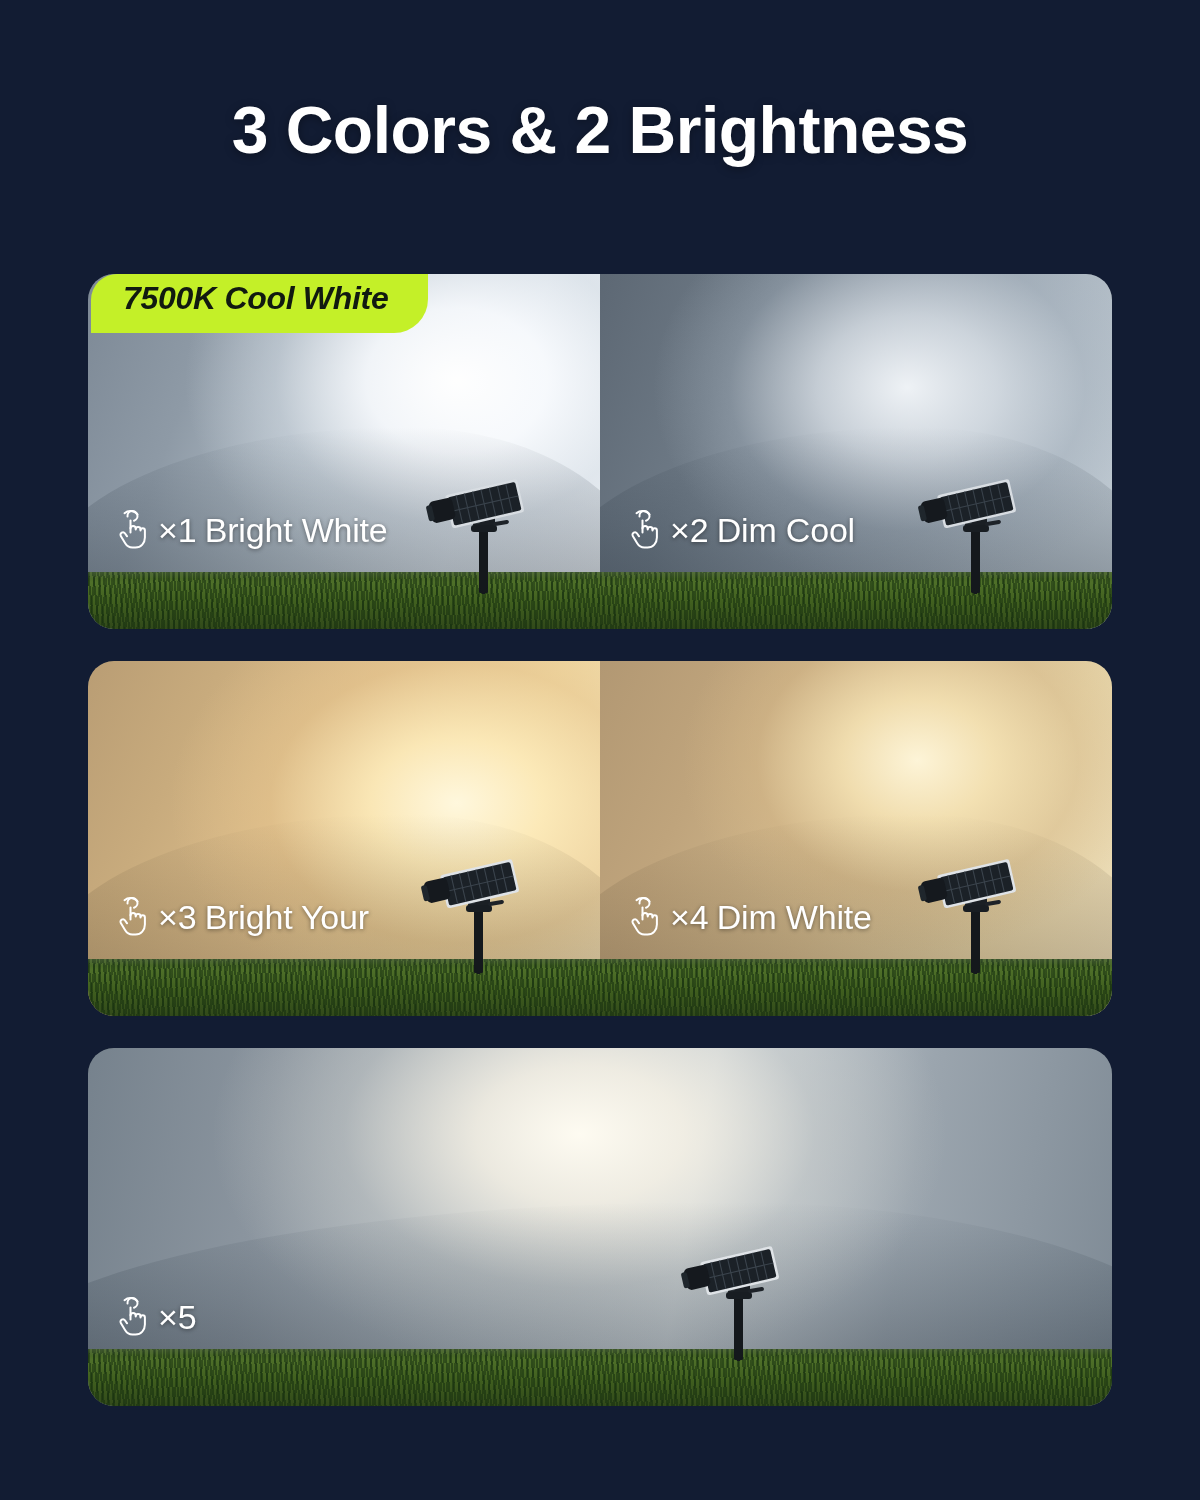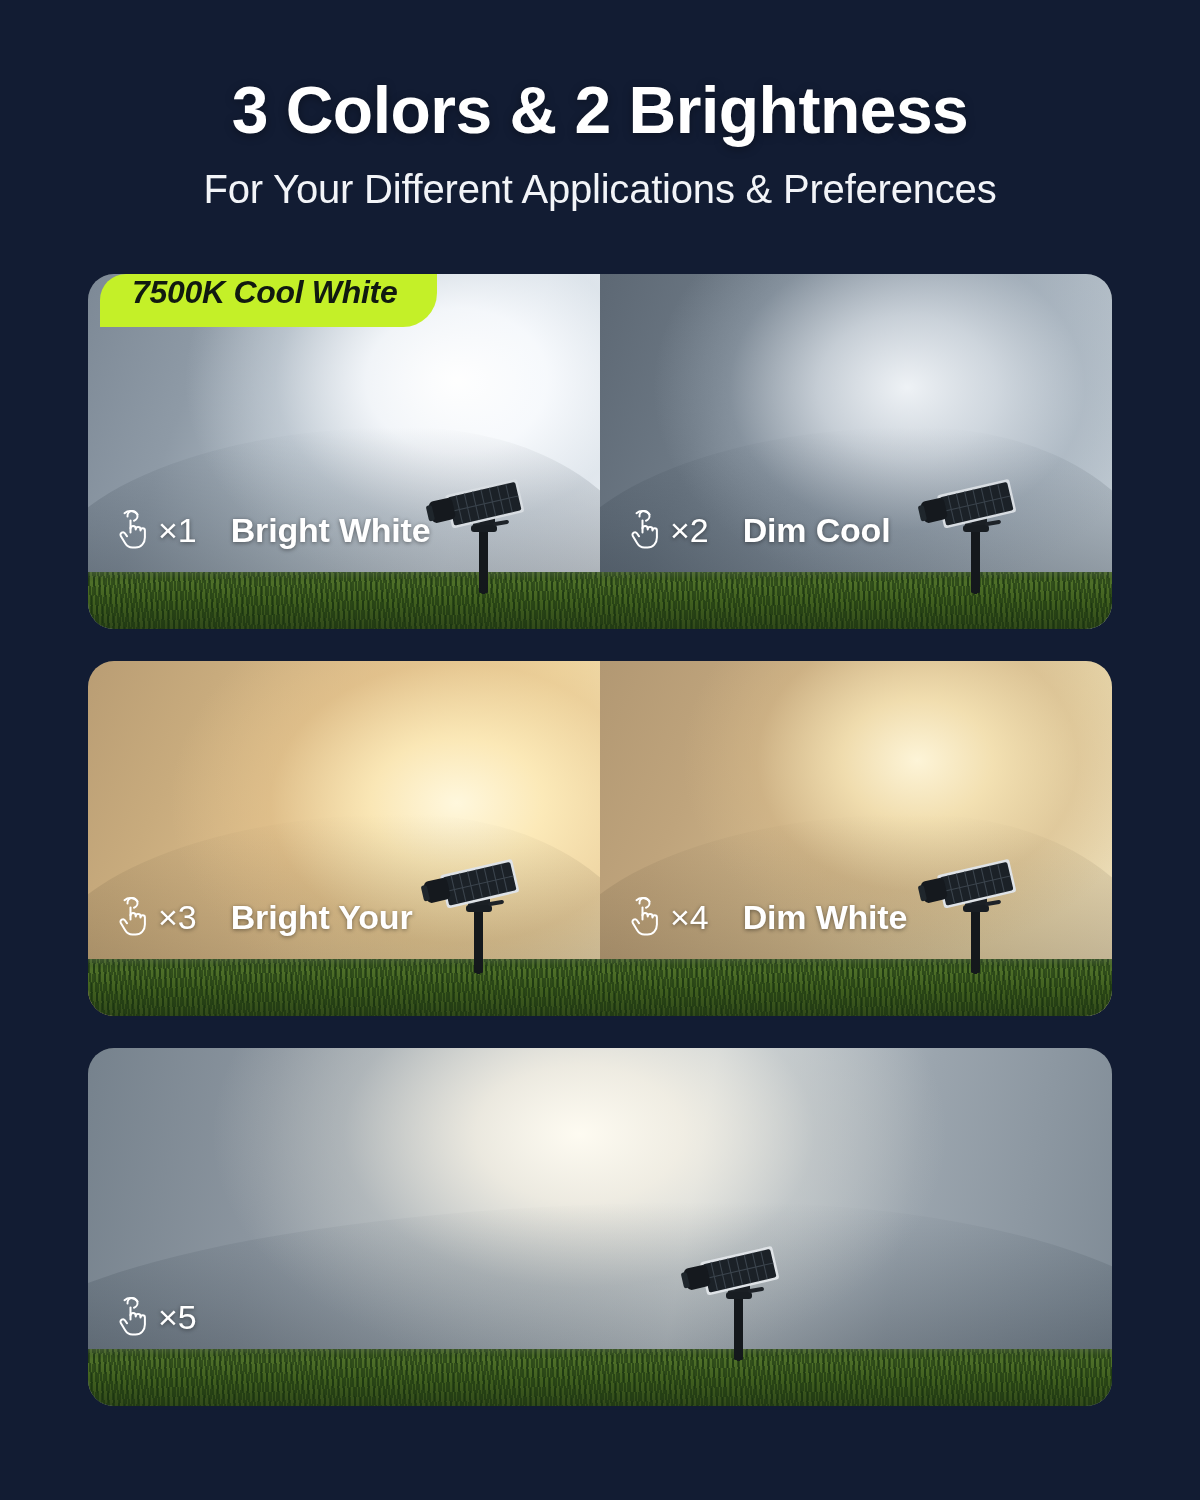--- a/index.html
+++ b/index.html
@@ -11,21 +11,21 @@
     overflow:hidden;
   }
 
   .page {
     position:relative;
     width:1200px; height:1500px;
     background:#121c33;
   }
 
   
-  .header { width:100%; text-align:center; padding-top:76px; }
+  .header { width:100%; text-align:center; padding-top:96px; }
 
   .title {
     color:#ffffff;
     font-size:66px;
     font-weight:bold;
     letter-spacing:-0.5px;
     line-height:1.05;
     text-shadow:0 2px 10px rgba(0,0,0,.35);
   }
 
@@ -123,29 +123,29 @@
       linear-gradient(180deg, #3f5c22 0%, #4f7029 18%, #41601f 52%, #31491a 100%);
   }
   .grass::before {
     content:""; position:absolute; left:0; right:0; top:0; height:7px;
     background:linear-gradient(180deg, rgba(255,255,255,.10), rgba(255,255,255,0));
   }
 
   
   .badge {
     position:absolute;
-    left:12px; top:0;
+    left:3px; top:0;
     z-index:6;
     background:#c4f028;
     color:#111a10;
     font-size:32px;
     font-style:italic;
     font-weight:bold;
     letter-spacing:-0.3px;
-    padding:0 40px 16px 32px;
+    padding:6px 40px 16px 32px;
     border-top-left-radius:26px;
     border-bottom-right-radius:34px;
     white-space:nowrap;
   }
 
   
   .caption {
     position:absolute;
     left:26px;
     bottom:78px;
@@ -153,34 +153,33 @@
     display:flex;
     align-items:center;
     gap:6px;
     color:#ffffff;
     text-shadow:0 1px 4px rgba(0,0,0,.45);
   }
   .caption.low { bottom:68px; }
 
   .tap-icon { width:38px; height:42px; flex:0 0 auto; display:block; }
   .tap-count { font-size:34px; font-weight:400; letter-spacing:0px; }
-  .tap-label { font-size:34px; font-weight:700; margin-left:28px; letter-spacing:-0.2px; }
+  .tap-label { font-size:34px; font-weight:400; margin-left:2px; letter-spacing:-0.2px; }
 
   
   .lamp { position:absolute; z-index:4; }
   .lamp svg { display:block; }
 </style>
 </head>
 <body>
 
 <div class="page">
 
   <div class="header">
     <div class="title">3 Colors &amp; 2 Brightness</div>
-    <div class="subtitle">For Your Different Applications &amp; Preferences</div>
   </div>
 
   <div class="rows">
 
     <div class="card">
       <div class="panes">
 
         <div class="pane">
           <div class="sky cool-bright"></div>
           <div class="wedge"></div>

